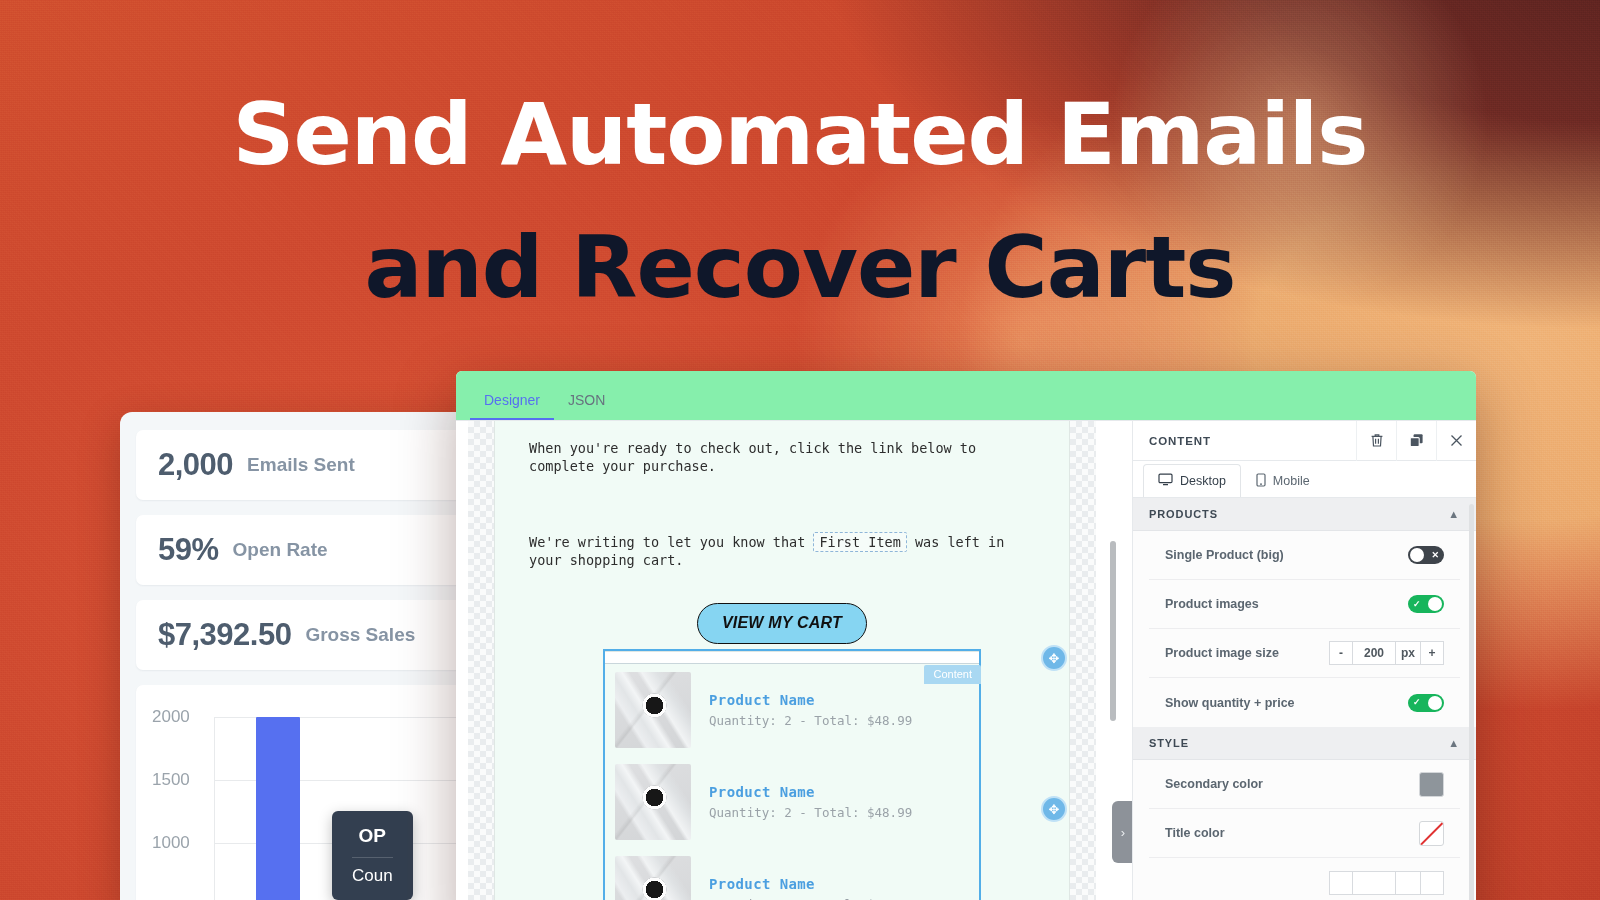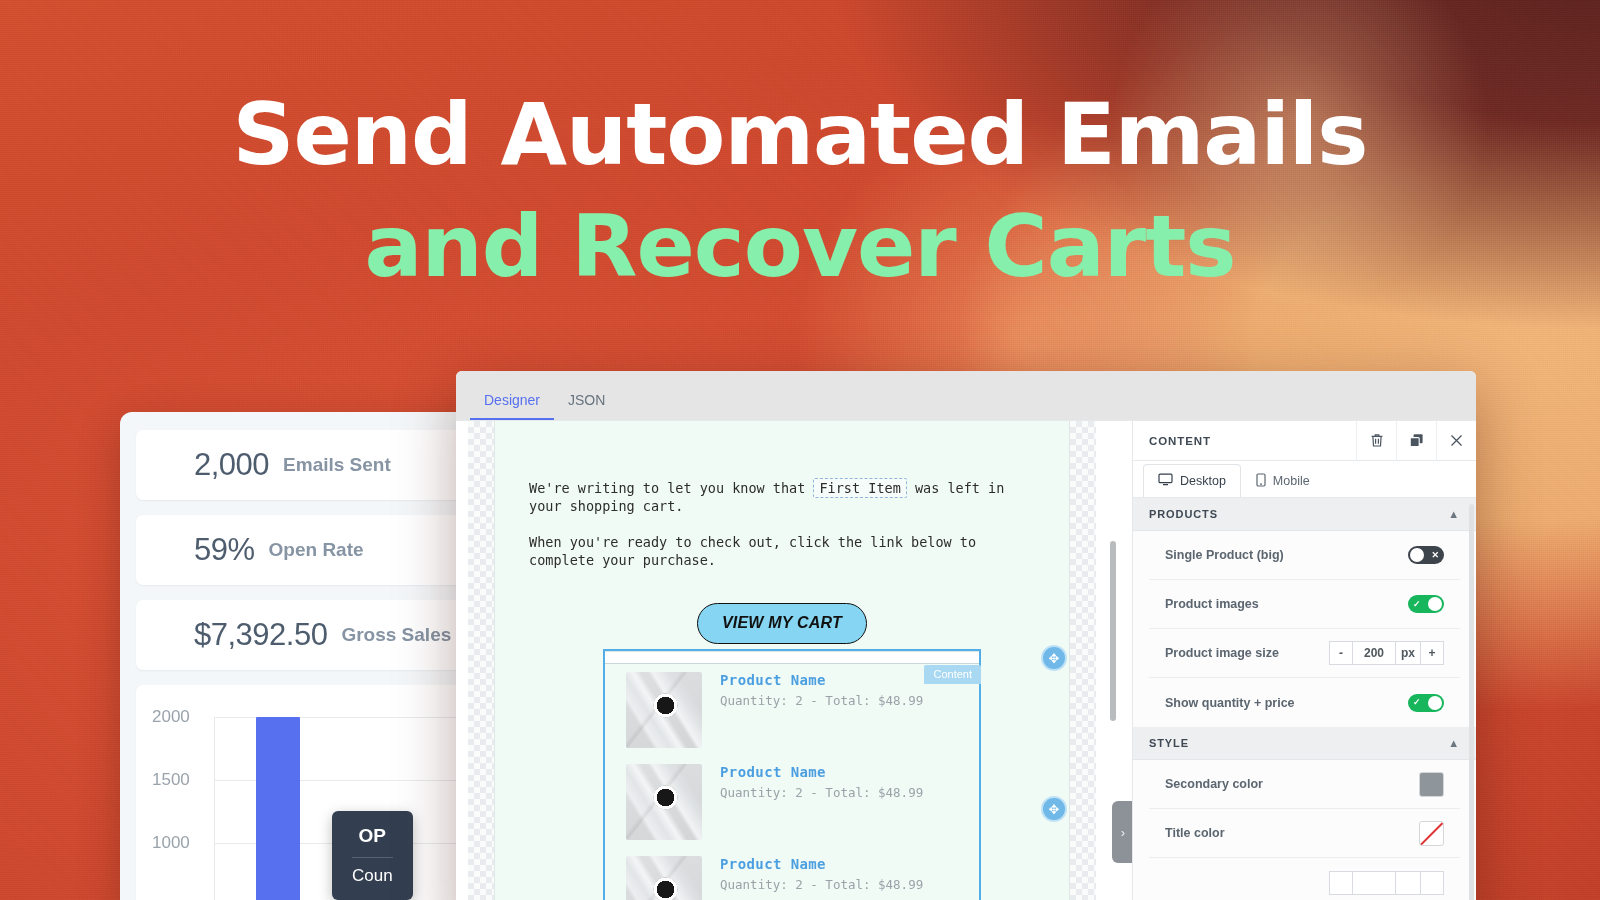--- a/index.html
+++ b/index.html
@@ -44,21 +44,21 @@
   }
   .hl-line {
     font-family: "DejaVu Sans", sans-serif;
     font-weight: 700;
     font-size: 86px;
     line-height: 112px;
     letter-spacing: -1px;
     white-space: nowrap;
   }
   .hl-1 { color: #ffffff; }
-  .hl-2 { color: #86efac; }
+  .hl-2 { color: #0f172a; margin-top: 21px; }
 
   
   #stats-card {
     position: absolute; left: 120px; top: 412px;
     width: 392px; height: 500px;
     background: #f4f7f9;
     border-radius: 12px;
     box-shadow: 0 14px 40px rgba(60,20,10,.28);
     padding: 18px 16px 0 16px;
     z-index: 6;
@@ -67,23 +67,22 @@
   .stat-row {
     background: #fff;
     border-radius: 7px;
     height: 70px;
     display: flex; align-items: center;
     padding: 0 22px;
     margin-bottom: 15px;
     box-shadow: 0 1px 2px rgba(20,40,60,.06);
   }
   .stat-value {
-    font-size: 31px; font-weight: 400; color: #4e5d6e;
+    font-size: 31px; font-weight: 700; color: #4e5d6e;
     letter-spacing: -.5px;
-    margin-left: 36px;
   }
   .stat-label {
     font-size: 19px; color: #8694a4; font-weight: 600;
     margin-left: 14px;
   }
   .chart-card {
     background: #fff; border-radius: 7px;
     height: 230px; position: relative;
     box-shadow: 0 1px 2px rgba(20,40,60,.06);
     overflow: hidden;
@@ -124,21 +123,21 @@
     width: 1020px; height: 560px;
     background: #fff;
     border-radius: 6px;
     box-shadow: 0 20px 60px rgba(60,18,10,.35);
     z-index: 10;
     overflow: hidden;
   }
   #tabbar {
     height: 50px; border-bottom: 1px solid #e6e9ec;
     display: flex; align-items: flex-end; padding-left: 14px;
-    background: #e5e5e5;
+    background: #86efac;
   }
   .tab {
     font-size: 14px; padding: 0 14px 10px 14px;
     color: #67737f; cursor: pointer;
     border-bottom: 2px solid transparent;
   }
   .tab.active { color: #5670f0; border-bottom-color: #5670f0; font-weight: 400; }
 
   #editor-body { display: flex; height: 510px; }
 
@@ -209,22 +208,22 @@
     position: absolute;
     width: 26px; height: 26px; border-radius: 50%;
     background: #6fb8e8;
     border: 2px solid #bfe1f6;
     display: flex; align-items: center; justify-content: center;
     color: #fff; font-size: 13px;
     cursor: move;
     z-index: 3;
   }
   .prod-row {
-    display: flex; 
-    padding: 8px 12px 8px 21px;
+    display: flex; align-items: center;
+    padding: 8px 12px 8px 10px;
   }
   .prod-img {
     width: 76px; height: 76px; flex: none;
     border-radius: 2px;
     background:
       radial-gradient(circle 9px at 52% 44%, #171717 0 96%, rgba(23,23,23,0) 97%),
       radial-gradient(circle 15px at 52% 44%, #fdfdfd 0 78%, #c9cbcd 79%, rgba(201,203,205,0) 82%),
       linear-gradient(128deg, rgba(0,0,0,0) 40%, rgba(0,0,0,.07) 44%, rgba(0,0,0,0) 46%),
       linear-gradient(58deg, rgba(255,255,255,0) 22%, #eceef0 26%, #e2e5e7 36%, #f3f5f6 44%, rgba(255,255,255,0) 50%),
       linear-gradient(58deg, rgba(255,255,255,0) 56%, #f1f3f4 60%, #dfe2e4 72%, rgba(255,255,255,0) 80%),
@@ -404,24 +403,24 @@
     <div class="tab">JSON</div>
   </div>
 
   <div id="editor-body">
 
     <div id="canvas-wrap">
       <div class="checker left"></div>
       <div class="checker right"></div>
 
       <div id="email-canvas">
+        <div class="email-text mono" style="margin-top:18px">When you're ready to check out, click the link below to complete your purchase.</div>
         <div class="email-text mono">
           <span>We're writing to let you know that </span><span class="merge-tag">First Item</span><span> was left in your shopping cart.</span>
         </div>
-        <div class="email-text mono" style="margin-top:18px">When you're ready to check out, click the link below to complete your purchase.</div>
 
         <div class="cta-wrap">
           <span class="cta-btn">VIEW MY CART</span>
         </div>
 
         <div id="selected-block">
           <div class="block-divider"></div>
           <div class="content-badge">Content</div>
 
           <div class="prod-row">

